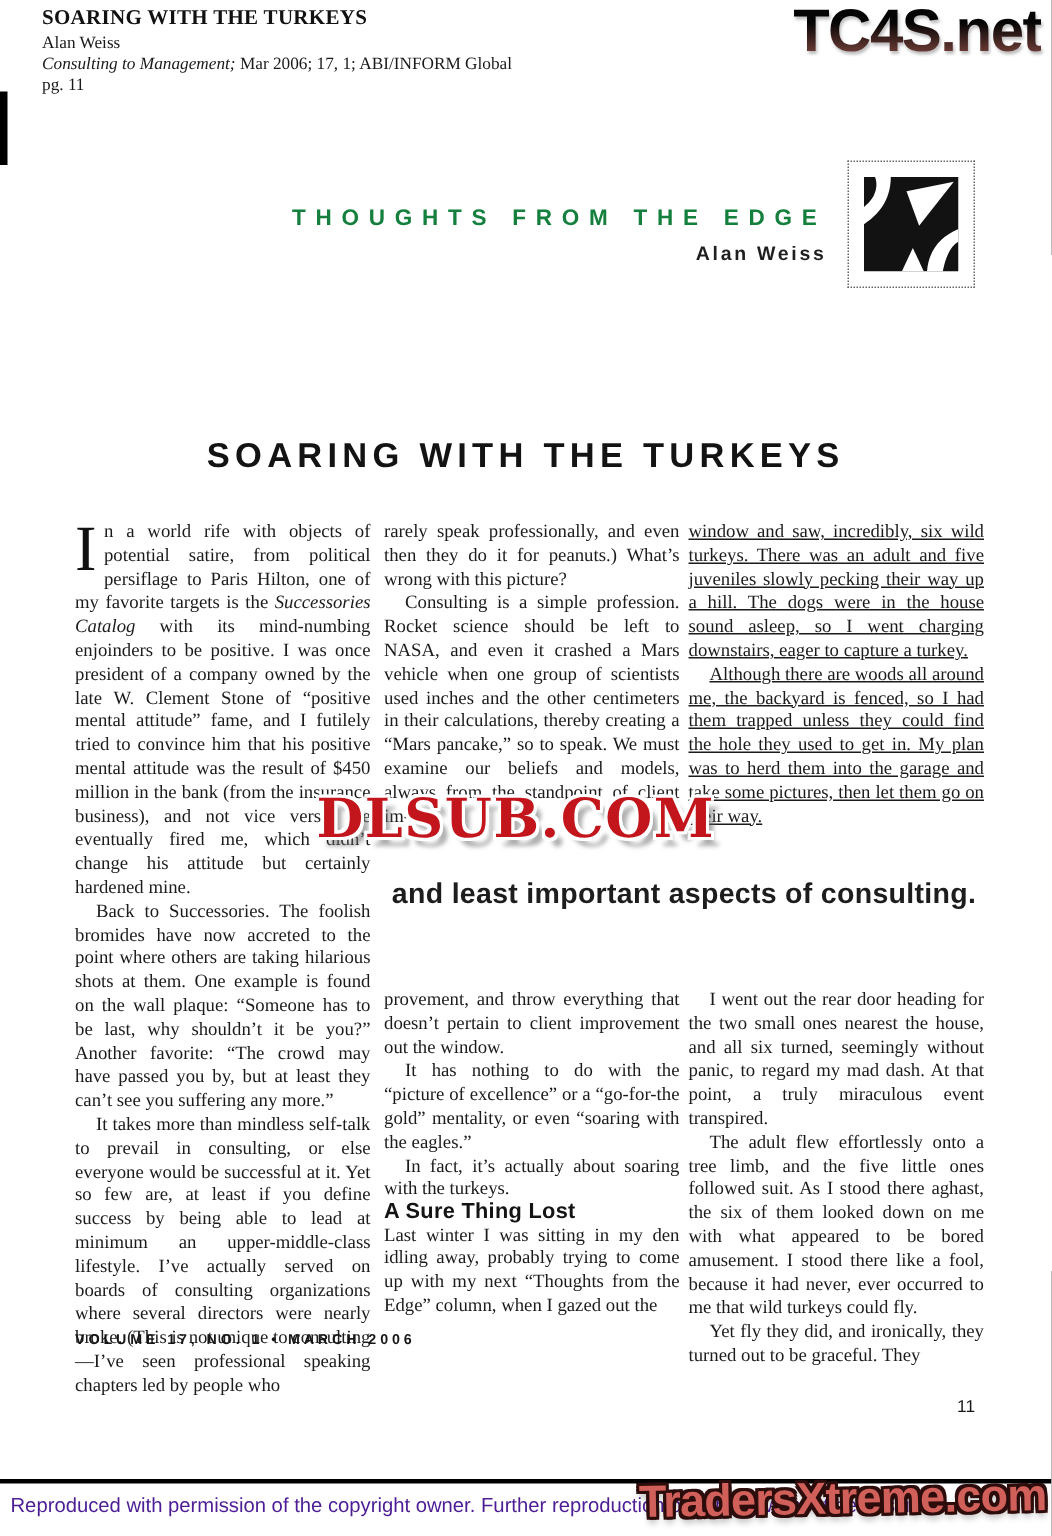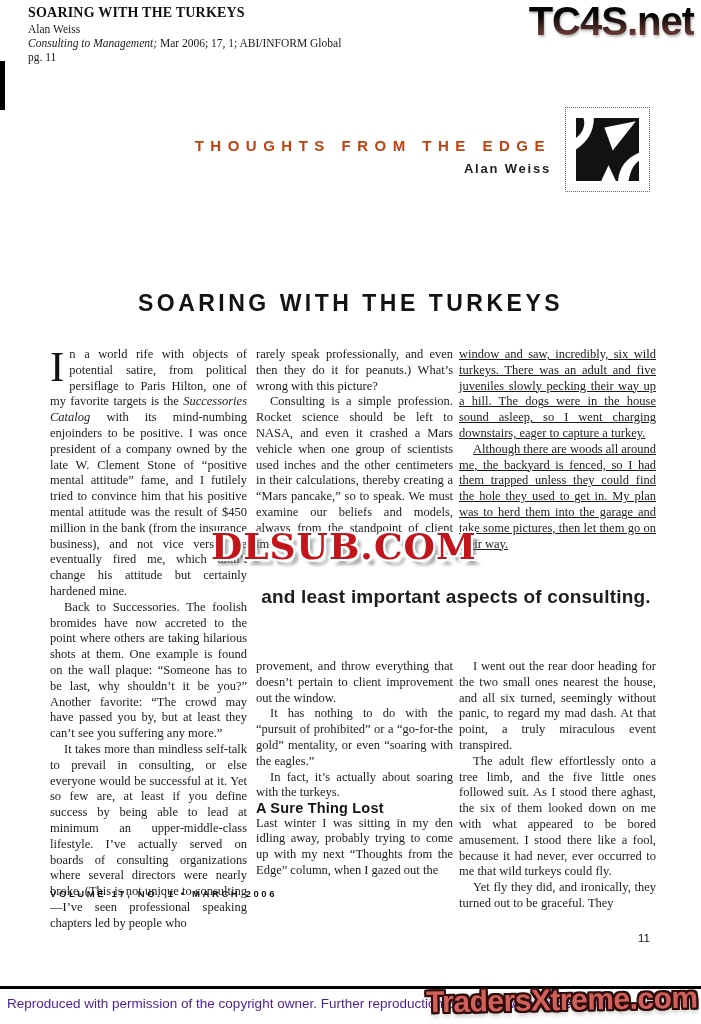--- a/index.html
+++ b/index.html
@@ -22,21 +22,21 @@
     font:700 40px/1 "Liberation Sans", sans-serif; letter-spacing:-1px;
     background:linear-gradient(#050505 35%, #76413a 90%);
     -webkit-background-clip:text; background-clip:text; color:transparent;
     filter:drop-shadow(1px 2px 1px #bdbdbd);
   }
 
   .left-bar { position:absolute; left:0; top:61px; width:5px; height:49px; background:#000; }
 
   
   .banner-text { position:absolute; top:138px; right:150px; text-align:right; }
-  .kicker { font:700 15px/1 "Liberation Sans", sans-serif; letter-spacing:6.5px; color:#c2410c; white-space:nowrap; }
+  .kicker { font:700 15px/1 "Liberation Sans", sans-serif; letter-spacing:6.5px; color:#15803d; white-space:nowrap; }
   .banner-author { margin-top:9px; font:700 13px/1 "Liberation Sans", sans-serif; letter-spacing:1.8px; color:#1f1f1f; }
   .logo-box {
     position:absolute; left:565px; top:107px; width:85px; height:85px;
     border:1px dotted #666; display:flex; align-items:center; justify-content:center; background:#fff;
   }
 
   
   .art-title {
     position:absolute; left:0; top:292px; width:100%; text-align:center;
     font:700 23px/1 "Liberation Sans", sans-serif; letter-spacing:3.5px; color:#131313;
@@ -140,21 +140,21 @@
     <p>window and saw, incredibly, six wild turkeys. There was an adult and five juveniles slowly pecking their way up a hill. The dogs were in the house sound asleep, so I went charging downstairs, eager to capture a turkey.</p>
     <p class="ind">Although there are woods all around me, the backyard is fenced, so I had them trapped unless they could find the hole they used to get in. My plan was to herd them into the garage and take some pictures, then let them go on their way.</p>
   </div>
 
   <div class="pull-quote">
     <div>and least important aspects of consulting.</div>
   </div>
 
   <div class="col c2b">
     <p>provement, and throw everything that doesn’t pertain to client improvement out the window.</p>
-    <p class="ind">It has nothing to do with the “pursuit of prohibited” or a “go-for-the gold” mentality, or even “soaring with the eagles.”</p>
+    <p class="ind">It has nothing to do with the “picture of excellence” or a “go-for-the gold” mentality, or even “soaring with the eagles.”</p>
     <p class="ind">In fact, it’s actually about soaring with the turkeys.</p>
     <p class="subhead">A Sure Thing Lost</p>
     <p>Last winter I was sitting in my den idling away, probably trying to come up with my next “Thoughts from the Edge” column, when I gazed out the</p>
   </div>
 
   <div class="col c3b">
     <p class="ind">I went out the rear door heading for the two small ones nearest the house, and all six turned, seemingly without panic, to regard my mad dash. At that point, a truly miraculous event transpired.</p>
     <p class="ind">The adult flew effortlessly onto a tree limb, and the five little ones followed suit. As I stood there aghast, the six of them looked down on me with what appeared to be bored amusement. I stood there like a fool, because it had never, ever occurred to me that wild turkeys could fly.</p>
     <p class="ind">Yet fly they did, and ironically, they turned out to be graceful. They</p>
   </div>

